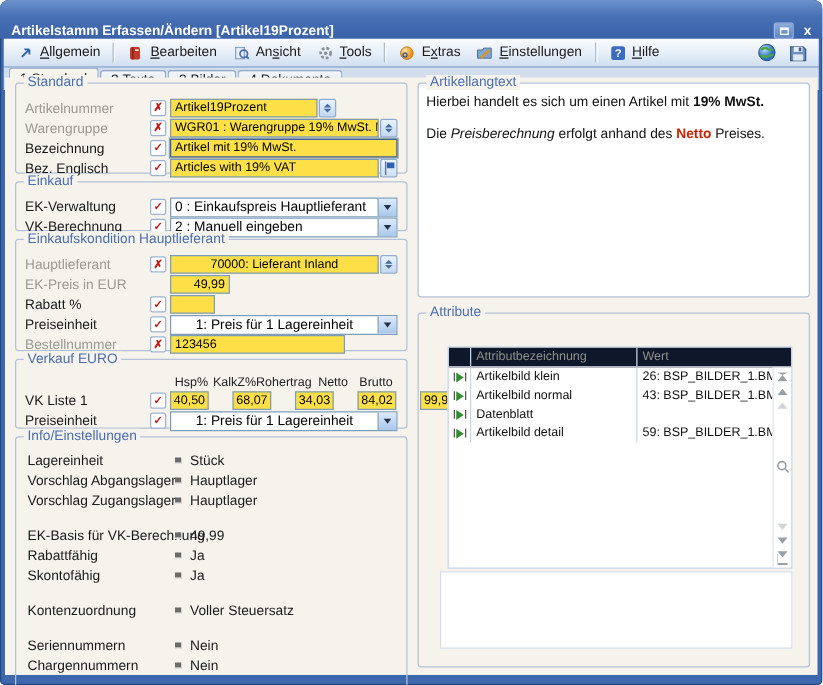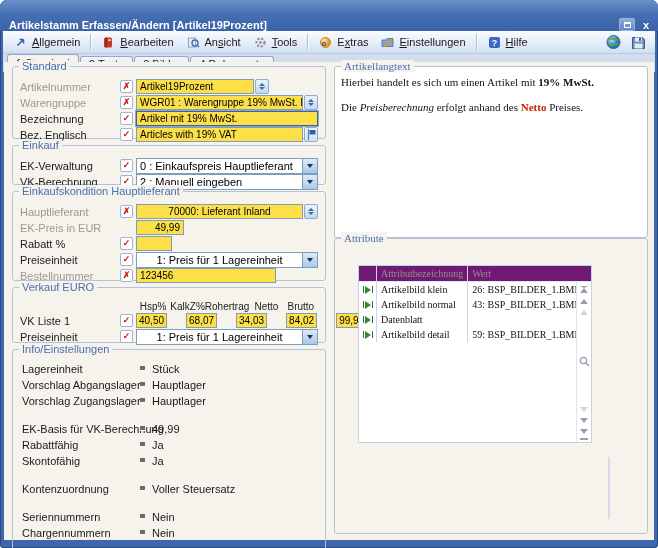--- a/index.html
+++ b/index.html
@@ -47,21 +47,21 @@
     color:#222; height:16px; display:flex; align-items:center; gap:3px;
   }
   .tab.active{background:#f5f3ec; height:18px; font-weight:normal;}
   .tab .tnum.u{text-decoration:underline;}
   
   .content{
     position:absolute; left:4px; right:4px; top:62px; bottom:8px;
     background:#f5f3ec; display:flex; padding:4px 6px 6px 8px; gap:8px;
   }
   .col-left{width:314px; display:flex; flex-direction:column; gap:6px;}
-  .col-right{flex:1; display:flex; flex-direction:column; gap:0;font-family:Liberation Serif, serif;}
+  .col-right{flex:1; display:flex; flex-direction:column; gap:12px;}
   
   .group{position:relative; border:1px solid #b5c1d8; border-radius:3px; padding:12px 7px 4px 7px;}
   .group>.legend{
     position:absolute; top:-7px; left:6px; background:#f5f3ec; padding:0 3px;
     color:#4a6eb0; font-size:11px; white-space:nowrap;
   }
   
   .frow{display:flex; align-items:center; height:15px; margin-bottom:1px; font-size:11px;}
   .flabel{width:100px; color:#1a1a1a; flex:none; white-space:nowrap;}
   .flabel.gray{color:#9b9992;}
@@ -115,27 +115,27 @@
   .igap-s{height:9px;}
   
   .lang-group{height:172px; background:#fff; padding:6px 6px;}
   .lang-group>.legend{background:#f5f3ec;}
   .lang-body{font-size:11px; color:#111; line-height:15px; padding-top:2px;}
   .lang-body p+p{margin-top:10px;}
   .b{font-weight:bold;}
   .i{font-style:italic;}
   .red{color:#cc2200; font-weight:bold;}
   
-  .attr-group{flex:1; display:flex; flex-direction:row;}
+  .attr-group{flex:1; display:flex; flex-direction:column;}
   .gruppe-label{font-size:11px; color:#1a1a1a; margin:8px 0 0 8px;}
   .attr-table{
     position:relative; margin:14px 6px 0 16px; height:178px;
     background:#fff; border:1px solid #c6d2e2; font-size:10px; overflow:hidden;
   }
-  .at-head{display:flex; height:16px; align-items:center; color:#90908a; background:#701a75;
+  .at-head{display:flex; height:16px; align-items:center; color:#90908a; background:#0f172a;
     border-bottom:1px solid #e0e6ee; padding-right:15px;}
   .at-ic{flex:none; width:18px; height:100%; border-right:1px solid #c9d6e6; display:flex; align-items:center; justify-content:center;}
   .at-name{flex:1; padding:0 4px; border-right:1px solid #c9d6e6; height:100%; display:flex; align-items:center; overflow:hidden; white-space:nowrap;}
   .at-wert{flex:none; width:108px; padding:0 4px; height:100%; display:flex; align-items:center; overflow:hidden; white-space:nowrap;}
   .at-row{display:flex; height:15px; align-items:center; color:#111; padding-right:15px;}
   .attr-ic{display:flex; align-items:center; gap:1px;}
   .attr-ic .bar{width:1px;height:7px;background:#555;}
   .attr-ic .tri{width:0;height:0;border:4px solid transparent;border-left:6px solid #2f8f2f;border-right:none;}
   .at-strip{
     position:absolute; top:16px; right:0; bottom:0; width:15px;

